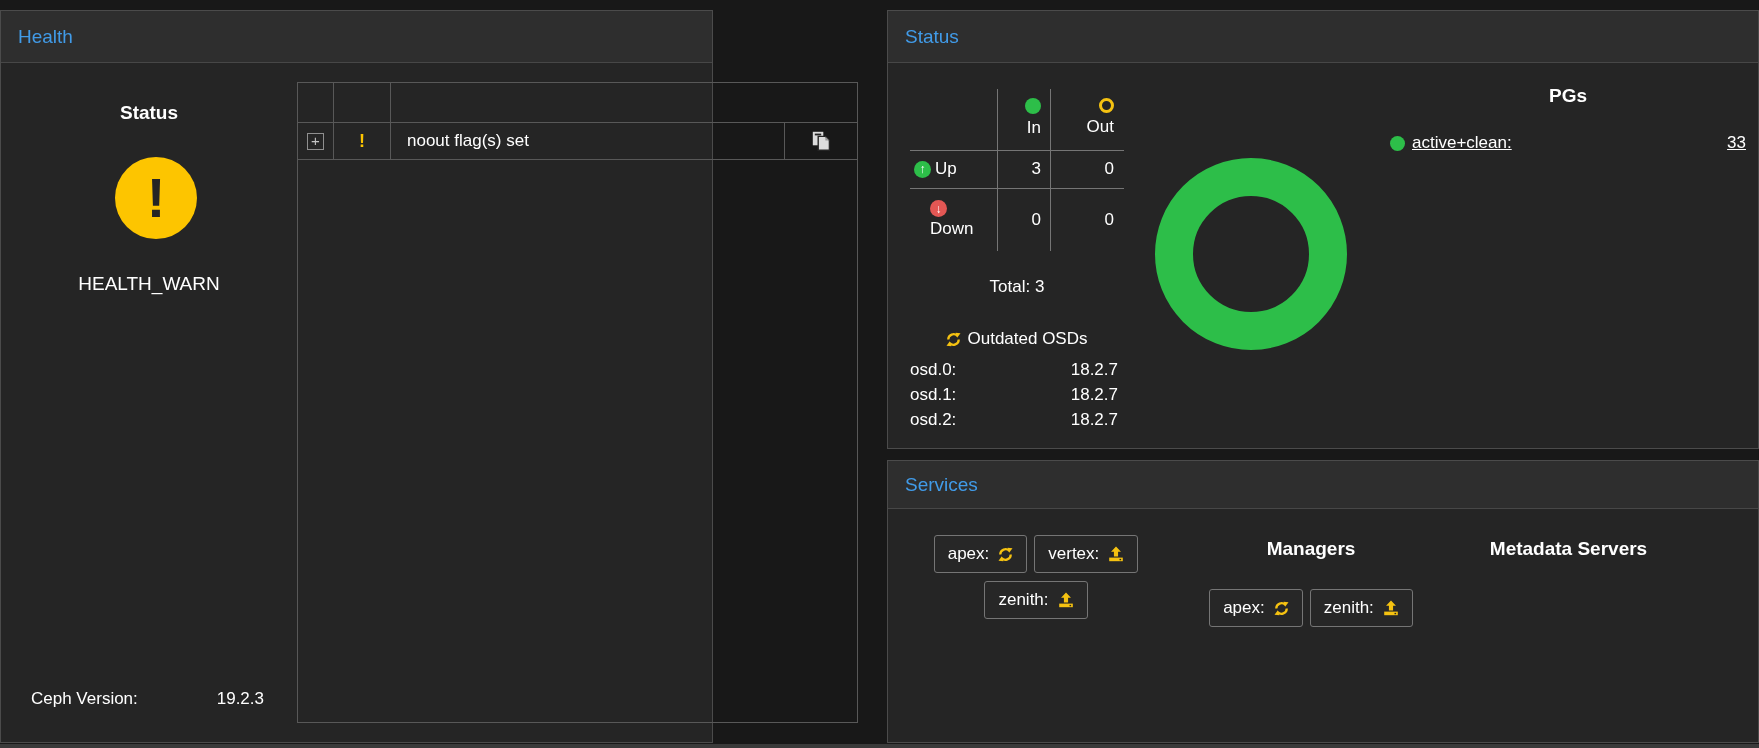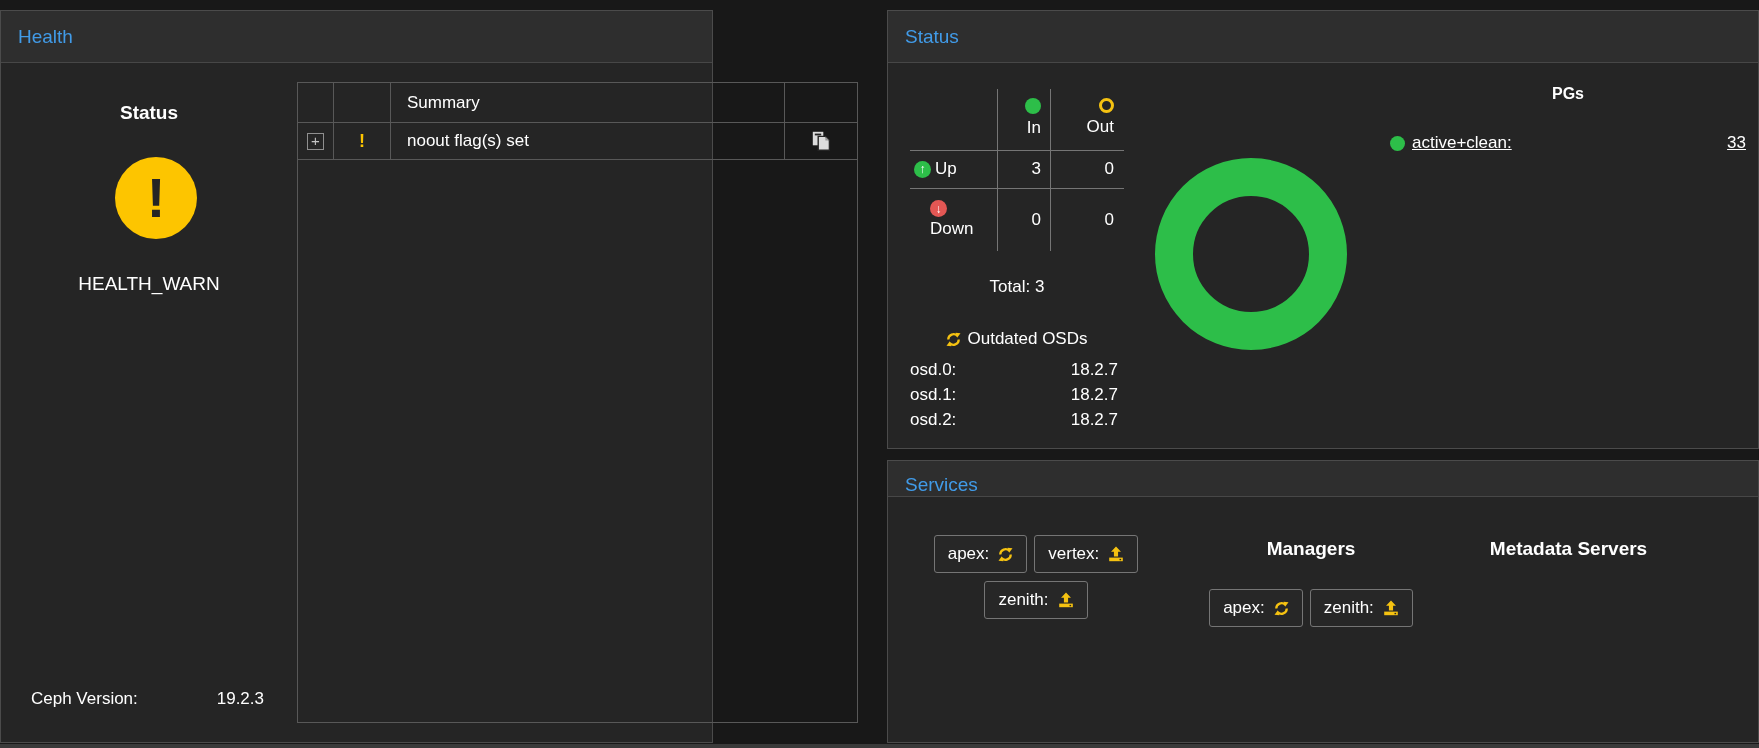--- a/index.html
+++ b/index.html
@@ -8,21 +8,21 @@
     position:relative; overflow:hidden;
     background:#181818; color:#fff;
     font-family:"Liberation Sans", sans-serif; font-size:17px;
   }
   .bottom-edge { position:absolute; left:0; bottom:0; width:100%; height:4px; background:#3a3a3a; }
 
   
   .panel { position:absolute; background:#252525; border:1px solid #4b4b4b; }
   .panel-header { height:52px; background:#2e2e2e; border-bottom:1px solid #474747;
                   display:flex; align-items:center; padding:0 17px; }
-  .panel-header.short { height:36px;align-items:flex-end; }
+  .panel-header.short { height:48px; }
   .panel-title { color:#419be8; font-size:19px; }
   .panel-body { position:absolute; left:0; right:0; bottom:0; }
   .panel-body.tall { top:52px; } .panel-body.short { top:48px; }
 
   #panel-health   { left:0;   top:10px; width:713px; height:733px; }
   #panel-status   { left:887px; top:10px; width:872px; height:439px; }
   #panel-services { left:887px; top:460px; width:872px; height:283px; }
 
   
   .hl-status-heading { position:absolute; left:0; top:39px; width:296px; text-align:center;
@@ -73,21 +73,21 @@
   .osd-total { position:absolute; left:22px; top:214px; width:214px; text-align:center; }
 
   
   .outdated-title { position:absolute; left:22px; top:266px; width:214px; display:flex;
                     align-items:center; justify-content:center; gap:6px; }
   .outdated-list { position:absolute; left:22px; top:294px; width:208px; }
   .osd-row { display:flex; justify-content:space-between; height:25px; align-items:center; }
 
   
   .pgs-title  { position:absolute; left:502px; top:22px; width:356px; text-align:center;
-                font-weight:bold; font-size:16px; }
+                font-weight:bold; font-size:19px; }
   .pgs-legend { position:absolute; left:502px; top:70px; width:356px; display:flex;
                 align-items:center; gap:7px;text-decoration:underline; }
   .legend-dot { width:15px; height:15px; border-radius:50%; background:#2dbe49; flex:none; }
   .legend-val { margin-left:auto; }
   .pgs-donut  { position:absolute; left:263px; top:91px; }
 
   
   .svc-col { position:absolute; top:0; height:100%; }
   .svc-col.c1 { left:8px;   width:280px; }
   .svc-col.c2 { left:283px; width:280px; }
@@ -111,21 +111,20 @@
     <div class="hl-status-value">HEALTH_WARN</div>
     <div class="version-row">
       <span>Ceph Version:</span>
       <span>19.2.3</span>
     </div>
 
     <div class="summary-table">
       <div class="tbl-row tbl-header">
         <div class="c c-exp"></div>
         <div class="c c-ico"></div>
-        <div class="c c-sum">Summary</div>
         <div class="c c-act"></div>
       </div>
       <div>
           <div class="tbl-row">
             <div class="c c-exp">
               <span class="expander"></span>
             </div>
             <div class="c c-ico">
               <span class="warn-glyph">!</span>
             </div>

